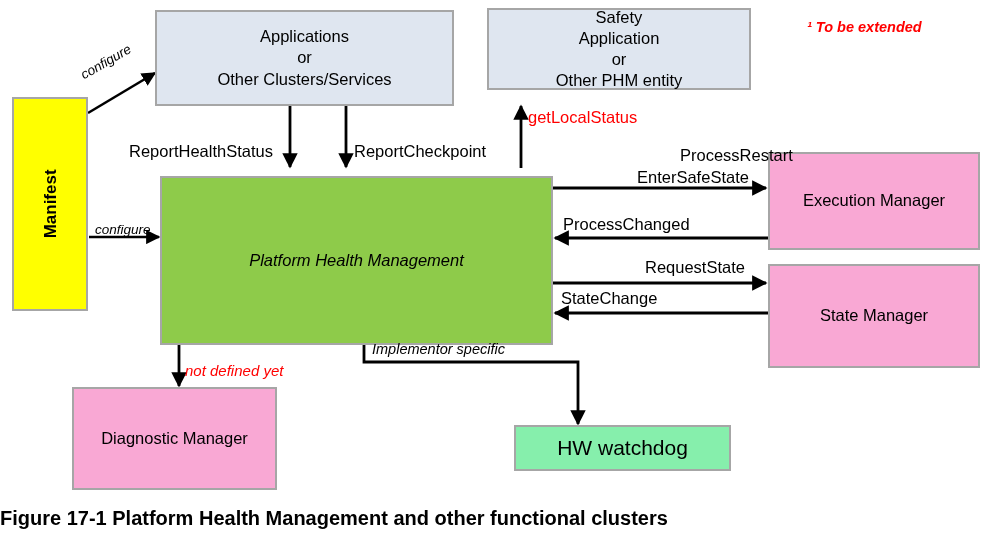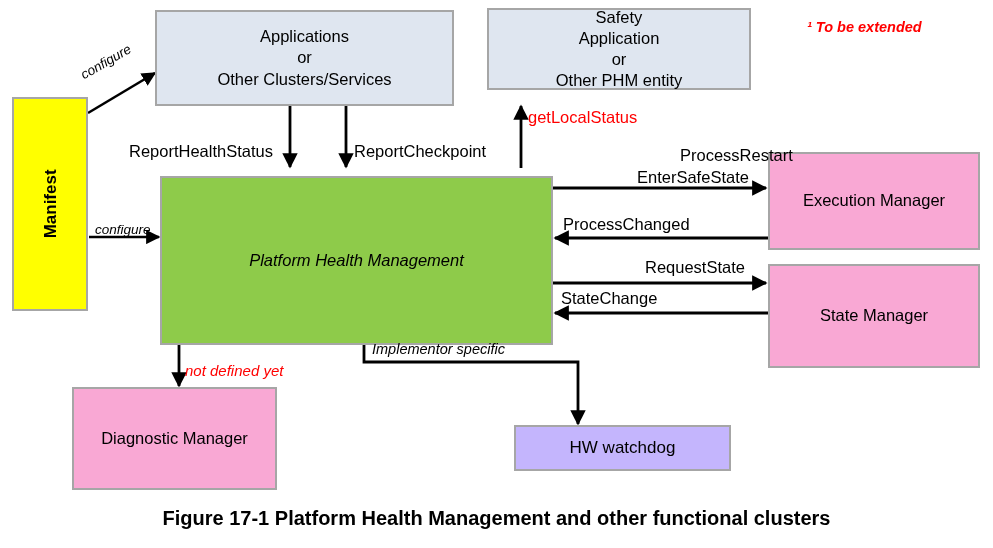--- a/index.html
+++ b/index.html
@@ -38,22 +38,22 @@
   .box-phm {
     background: #8dc63f;
     background: #8ecb4a;
     font-size: 16.5px;
   }
   .box-mgr {
     background: #f9a8d4;
     font-size: 16.5px;
   }
   .box-watchdog {
-    background: #c4b5fd;
-    font-size: 17px;
+    background: #86efac;
+    font-size: 21px;
   }
   .box-manifest {
     background: #ffff00;
   }
   .manifest-label {
     transform: rotate(-90deg);
     white-space: nowrap;
     font-size: 17px;
     font-weight: bold;
     color: #000;
@@ -84,21 +84,20 @@
   }
   .sup {
     font-size: 11px;
     vertical-align: super;
     font-style: italic;
   }
   .caption {
     position: absolute;
     left: 0;
     right: 0;
-    text-align: center;
     font-size: 20px;
     font-weight: bold;
     color: #000000;
     font-family: "Liberation Sans", sans-serif;
     white-space: nowrap;
   }
   svg.arrows {
     position: absolute;
     left: 0;
     top: 0;

